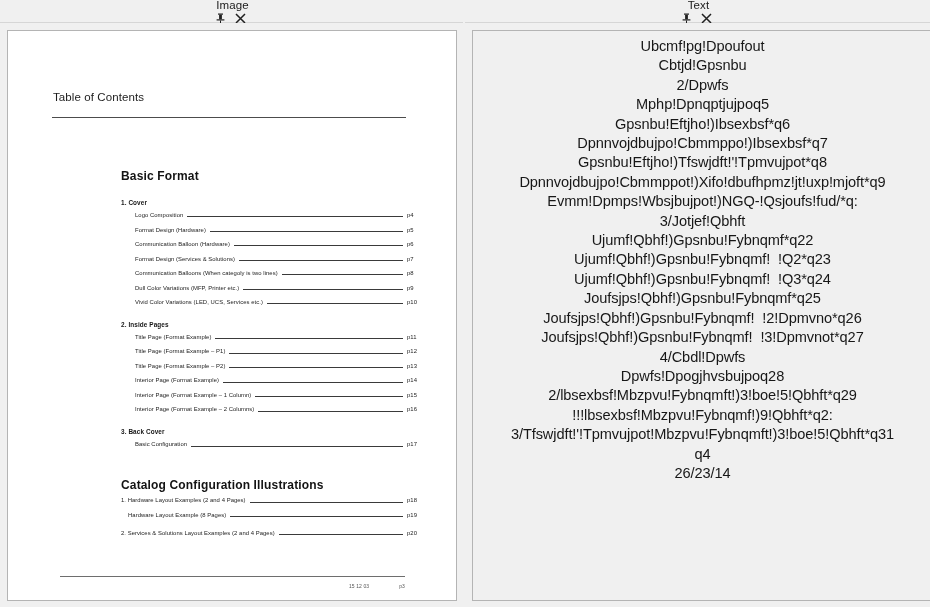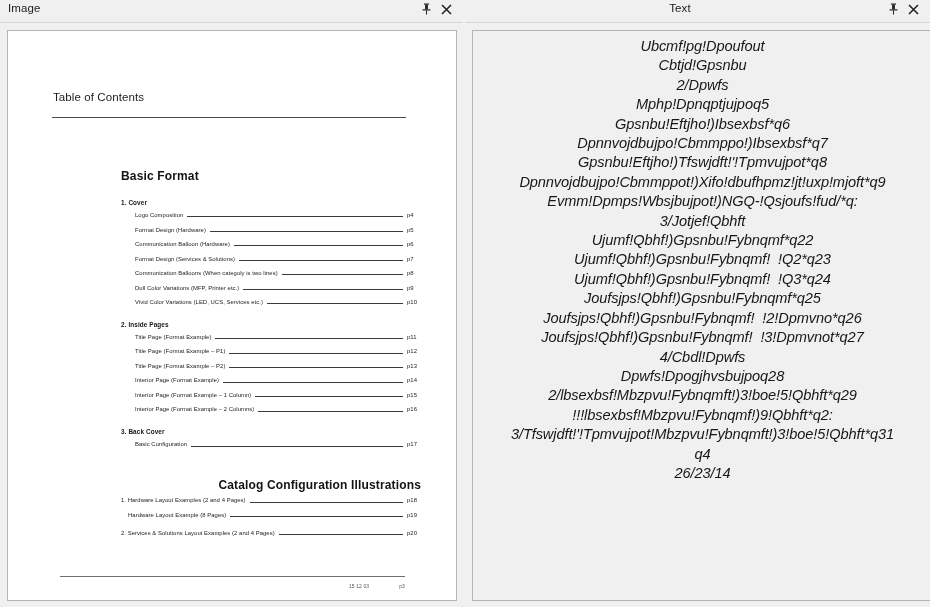--- a/index.html
+++ b/index.html
@@ -30,20 +30,21 @@
 
   .panel-titlebar {
     height: 15px;
     min-height: 23px;
     background: #f0f0f0;
     display: flex;
     align-items: center;
     padding: 0 6px 4px 8px;
     border-bottom: 1px solid #d6d6d6;
     position: relative;
+    flex-direction: column;
   }
   .panel-title {
     font-size: 11.5px;
     color: #1b1b1b;
     line-height: 1;
     letter-spacing: 0.1px;
     flex: 1;
     user-select: none;
   }
   .titlebar-buttons {
@@ -145,21 +146,21 @@
     margin: 0 4px 1.6px 4px;
     height: 1px;
   }
   .toc-page {
     white-space: nowrap;
     min-width: 14px;
     text-align: left;
   }
 
   .catalog-block { margin-top: 30px; }
-  .catalog-block .toc-h1 { margin-bottom: 6px; text-align: right; }
+  .catalog-block .toc-h1 { margin-bottom: 6px; }
 
   .doc-footer-rule {
     position: absolute;
     left: 52px;
     bottom: 23px;
     width: 345px;
     height: 1px;
     background: #6e6e6e;
   }
   .doc-footer-meta {
@@ -376,21 +377,21 @@
           </svg>
         </span>
         <span class="tb-btn">
           <svg width="11" height="11" viewBox="0 0 11 11">
             <path d="M1 1 L10 10 M10 1 L1 10" stroke="#202020" stroke-width="1.5" fill="none"></path>
           </svg>
         </span>
       </div>
     </div>
 
-    <div class="panel-body" style="padding:7px 0 6px 7px;font-style:italic;">
+    <div class="panel-body" style="padding:7px 0 6px 7px;">
       <div class="text-view">
         <div class="text-lines">
           <div class="text-line">Ubcmf!pg!Dpoufout</div>
           <div class="text-line">Cbtjd!Gpsnbu</div>
           <div class="text-line">2/Dpwfs</div>
           <div class="text-line">Mphp!Dpnqptjujpoq5</div>
           <div class="text-line">Gpsnbu!Eftjho!)Ibsexbsf*q6</div>
           <div class="text-line">Dpnnvojdbujpo!Cbmmppo!)Ibsexbsf*q7</div>
           <div class="text-line">Gpsnbu!Eftjho!)Tfswjdft!'!Tpmvujpot*q8</div>
           <div class="text-line">Dpnnvojdbujpo!Cbmmppot!)Xifo!dbufhpmz!jt!uxp!mjoft*q9</div>

